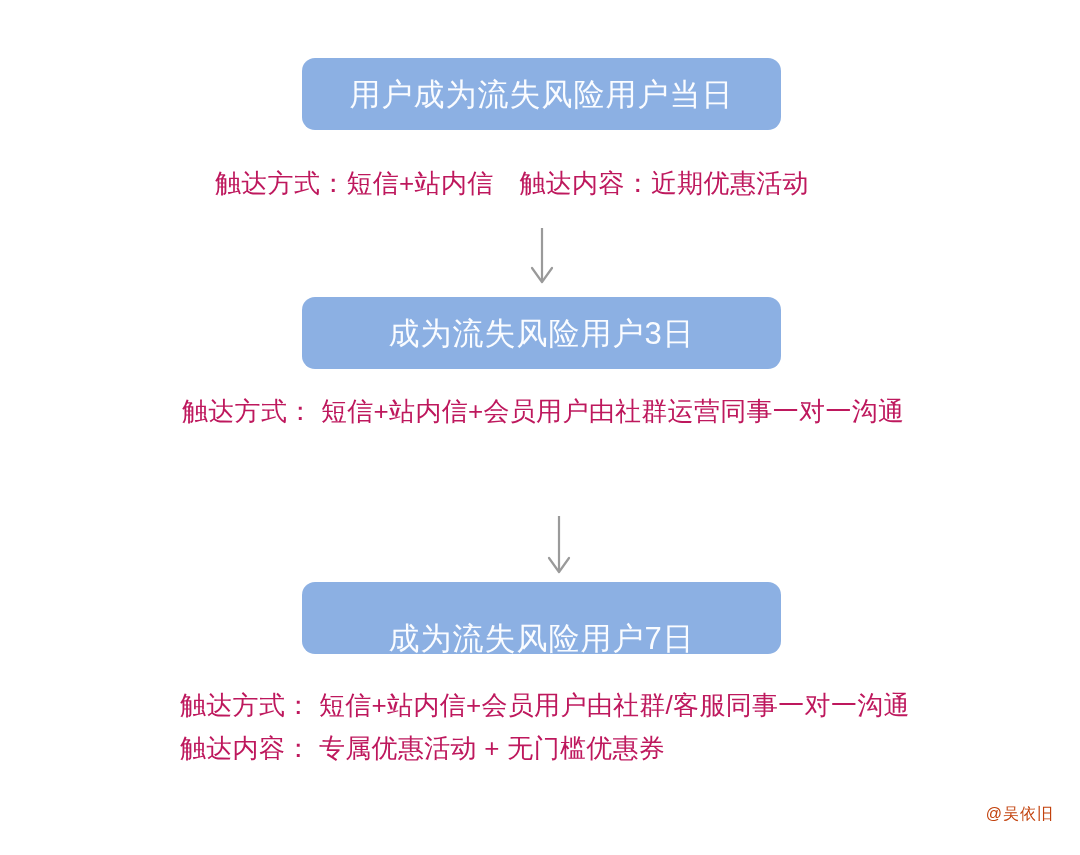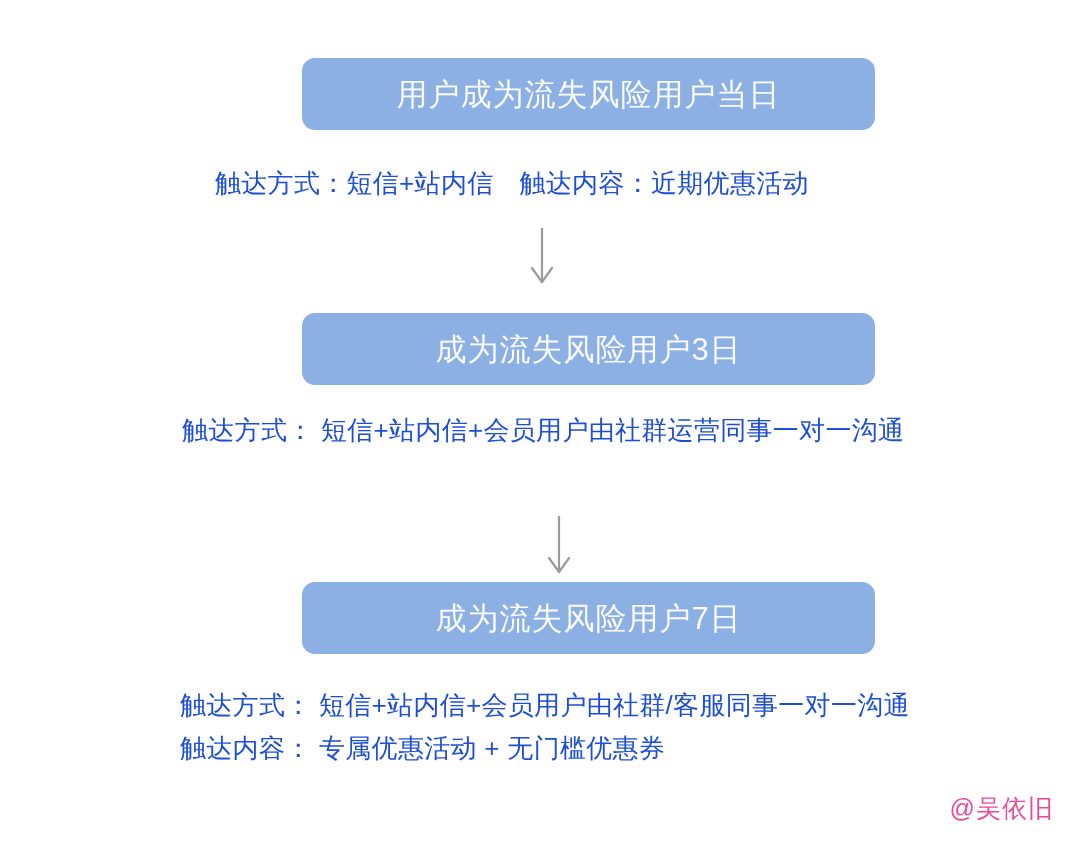--- a/index.html
+++ b/index.html
@@ -19,74 +19,74 @@
   .canvas {
     position: relative;
     width: 1080px;
     height: 855px;
   }
 
   
   .stage-box {
     position: absolute;
     left: 302px;
-    width: 573px;
+    width: 479px;
     height: 72px;
     background: #8CB0E3;
     border-radius: 13px;
     display: flex;
     align-items: center;
     justify-content: center;
     box-sizing: border-box;
   }
   .stage-label {
     color: #FAFCFF;
     font-size: 31px;
     letter-spacing: 1px;
     line-height: 1;
     white-space: nowrap;
     font-weight: 400;
   }
 
   #stage-box-1 { top: 58px; }
-  #stage-box-2 { top: 313px; }
-  #stage-box-3 { top: 582px; }
+  #stage-box-2 { top: 297px; }
+  #stage-box-3 { top: 582px; align-items: flex-end; }
 
   
   .detail-line {
     position: absolute;
-    color: #1d4ed8;
+    color: #be185d;
     font-size: 26px;
     line-height: 1.18;
     white-space: nowrap;
     letter-spacing: 0.3px;
   }
 
   #detail-1 { left: 215px; top: 168px; }
-  #detail-2a { left: 182px; top: 415px; }
+  #detail-2a { left: 182px; top: 396px; }
   #detail-2b { left: 182px; top: 458px; }
   #detail-3a { left: 180px; top: 690px; }
   #detail-3b { left: 180px; top: 733px; }
 
   .detail-sep { display: inline-block; width: 26px; }
 
   
   .arrow {
     position: absolute;
   }
   #arrow-1 { left: 524px; top: 228px; }
   #arrow-2 { left: 541px; top: 516px; }
 
   
   .watermark {
     position: absolute;
     right: 26px;
     bottom: 30px;
-    color: #ec4899;
-    font-size: 25px;
+    color: #c2410c;
+    font-size: 16px;
     letter-spacing: 1px;
     user-select: none;
   }
 </style>
 </head>
 <body>
 
 <div class="canvas">
 
   <div class="stage-box" id="stage-box-1">

